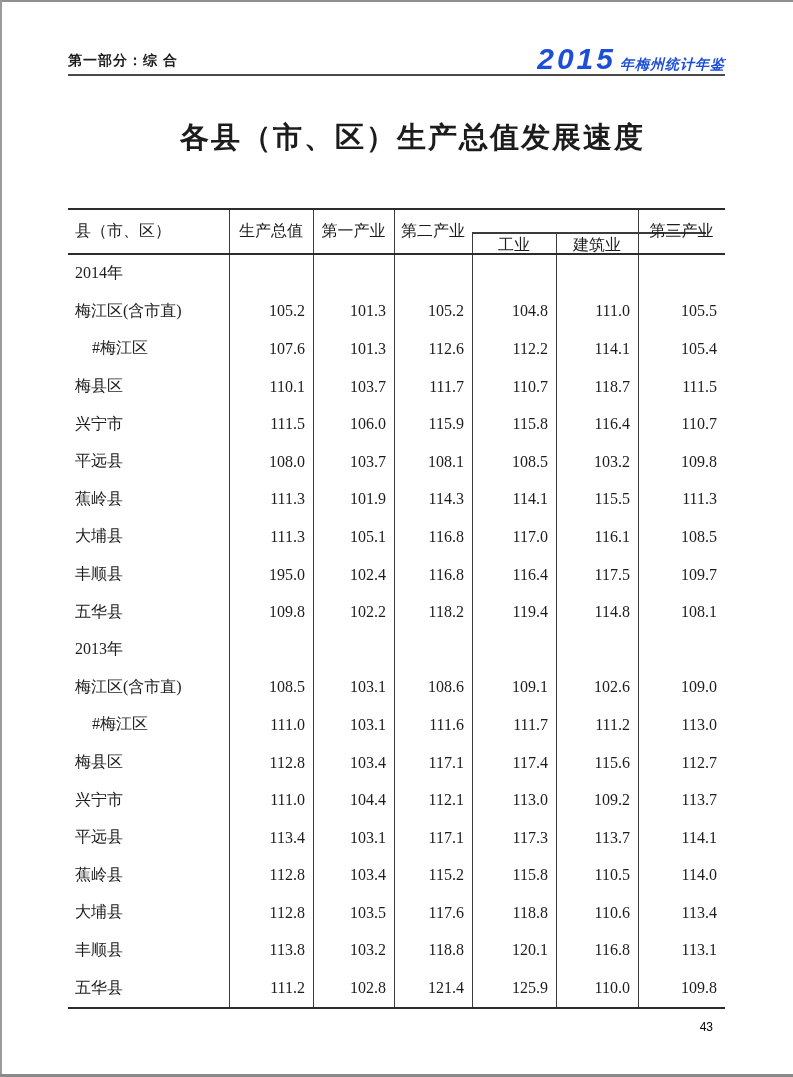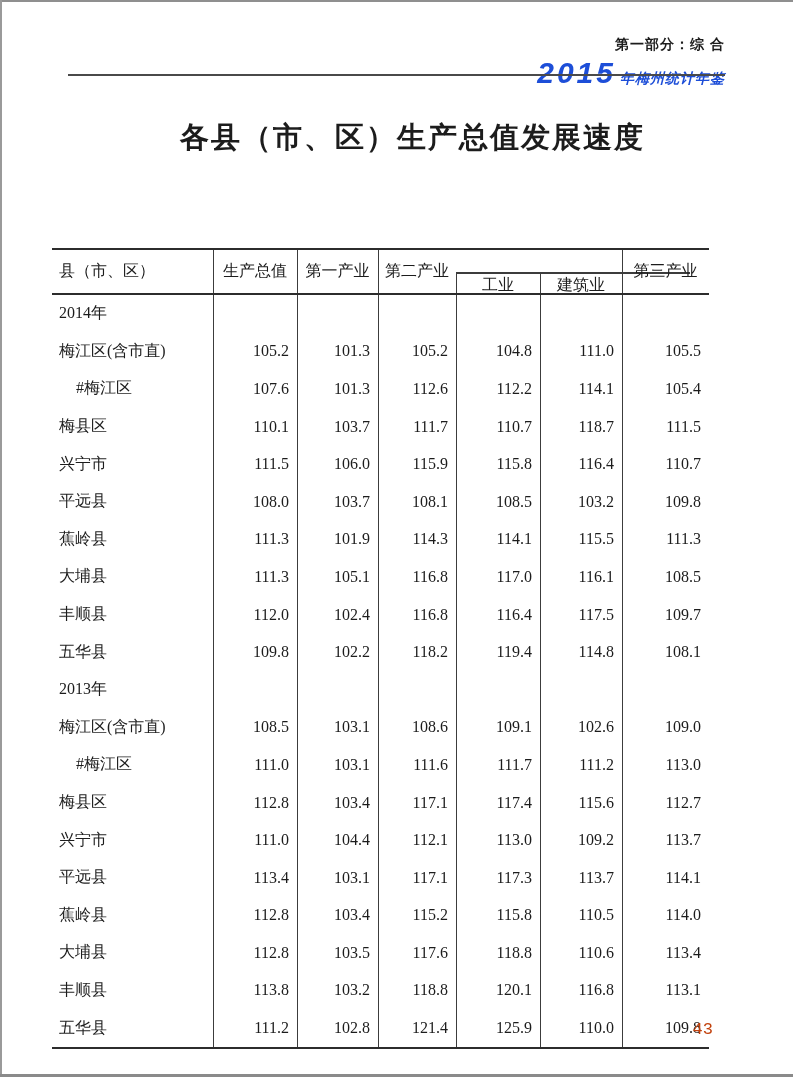--- a/index.html
+++ b/index.html
@@ -15,21 +15,21 @@
     overflow: hidden;
   }
   
   .edge-top    { position: absolute; left: 0; top: 0; width: 100%; height: 2px; background: #8f8f8f; }
   .edge-left   { position: absolute; left: 0; top: 0; width: 2px; height: 100%; background: #9a9a9a; }
   .edge-bottom { position: absolute; left: 0; bottom: 0; width: 100%; height: 3px; background: #8a8a8a; }
 
   
   .running-header {
     position: absolute; left: 68px; top: 36px; width: 657px; height: 38px;
-    display: flex; justify-content: space-between; align-items: flex-end; flex-direction: column;
+    display: flex; justify-content: space-between; align-items: flex-end;
   }
   .section-label {
     font-family: "Liberation Sans", "DejaVu Sans", sans-serif;
     font-weight: 700; font-size: 14px; letter-spacing: 1px; padding-bottom: 4px;
   }
   .brand { display: flex; align-items: baseline; color: #1d4ed8; font-style: italic;
     font-family: "Liberation Sans", "DejaVu Sans", sans-serif; font-weight: 700; }
   .brand-year { font-size: 30px; letter-spacing: 3px; line-height: 1; }
   .brand-suffix { font-size: 14px; letter-spacing: 1px; margin-left: 4px; }
   .header-rule { position: absolute; left: 68px; top: 74px; width: 657px; height: 2px; background: #4a4a4a; }
@@ -40,21 +40,21 @@
     text-align: center; font-size: 29px; font-weight: 700; letter-spacing: 2px;
   }
 
   
   .meta-row { position: absolute; left: 68px; top: 186px; width: 657px; height: 21px; font-size: 16px; }
   .table-no { position: absolute; left: 0; bottom: 0; }
   .table-note { position: absolute; left: 50%; transform: translateX(-53%); bottom: 0; }
   .table-unit { position: absolute; right: 0; bottom: 0; }
 
   
-  .stat-table { position: absolute; left: 52px; top: 208px; width: 657px; margin-top: 40px; }
+  .stat-table { position: absolute; left: 68px; top: 208px; width: 657px; }
   .thead {
     position: relative; height: 47px;
     border-top: 2px solid #2c2c2c;
     border-bottom: 2px solid #2c2c2c;
     font-size: 16px;
   }
   .h-cell { position: absolute; top: 0; height: 100%; display: flex; align-items: center; justify-content: center; }
   .h-cell.left-align { justify-content: flex-start; padding-left: 7px; }
   .h-sub { position: absolute; top: 23px; height: 24px; display: flex; align-items: center; justify-content: center; }
   .vline { position: absolute; width: 1px; background: #3c3c3c; top: 0; bottom: 0; }
@@ -68,22 +68,22 @@
     border-bottom: 2px solid #2c2c2c;
     font-size: 16px;
   }
   .cell { display: flex; align-items: center; }
   .cell.num { justify-content: flex-end; padding-right: 8px; border-left: 1px solid #3c3c3c; }
   .cell.label { padding-left: 7px; }
   .cell.label.indent { padding-left: 24px; }
 
   .page-number {
     position: absolute; right: 80px; top: 1020px;
-    font-family: Liberation Mono, monospace;
-    font-size: 17px; color: #c2410c;
+    font-family: Liberation Sans, sans-serif;
+    font-size: 12px; color: #000000;
   }
 </style>
 </head>
 <body>
 
 <div class="page">
 
   <div class="edge-top"></div>
   <div class="edge-left"></div>
   <div class="edge-bottom"></div>
@@ -170,21 +170,21 @@
         <div class="cell num">115.5</div>
         <div class="cell num">111.3</div>
         <div class="cell label">大埔县</div>
         <div class="cell num">111.3</div>
         <div class="cell num">105.1</div>
         <div class="cell num">116.8</div>
         <div class="cell num">117.0</div>
         <div class="cell num">116.1</div>
         <div class="cell num">108.5</div>
         <div class="cell label">丰顺县</div>
-        <div class="cell num">112.0</div>
+        <div class="cell num">195.0</div>
         <div class="cell num">102.4</div>
         <div class="cell num">116.8</div>
         <div class="cell num">116.4</div>
         <div class="cell num">117.5</div>
         <div class="cell num">109.7</div>
         <div class="cell label">五华县</div>
         <div class="cell num">109.8</div>
         <div class="cell num">102.2</div>
         <div class="cell num">118.2</div>
         <div class="cell num">119.4</div>

